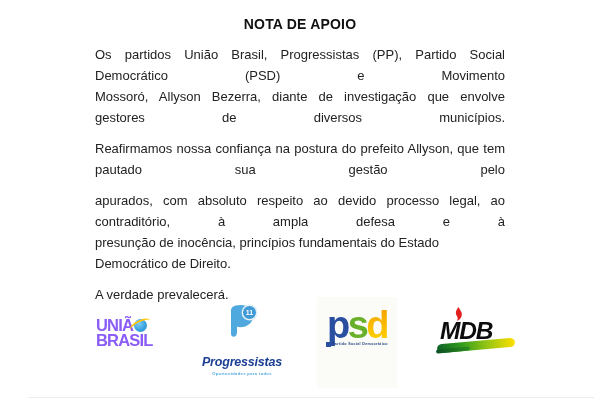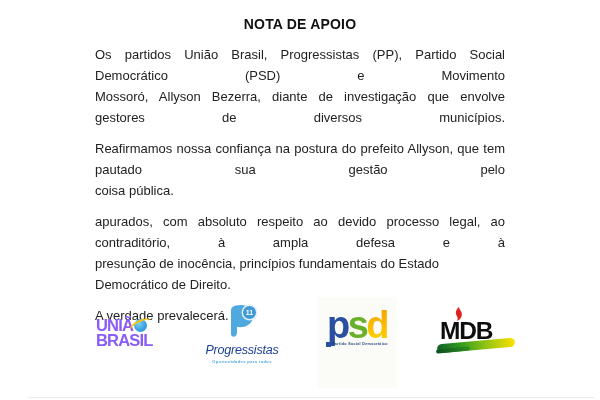--- a/index.html
+++ b/index.html
@@ -83,24 +83,24 @@
     border-radius: 50%;
     background: #3f9ad6;
     border: 1.3px solid #ffffff;
     box-shadow: 0 0 0 0.5px #cfe7f6;
     color: #ffffff;
     font-size: 7px;
     font-weight: bold;
     display: flex; align-items: center; justify-content: center;
   }
   .prog-wordmark {
-    margin-top: 4px;
+    margin-top: 16px;
     color: #1c3f94;
     font-size: 12.5px;
-    font-weight: normal;
+    font-weight: bold;
     font-style: italic;
     letter-spacing: -0.2px;
     white-space: nowrap;
   }
   .prog-tagline {
     margin-top: 2px;
     color: #4fa8de;
     font-size: 4px;
     font-weight: bold;
     letter-spacing: 0.4px;
@@ -149,20 +149,21 @@
     left: 436px; top: 306px;
     width: 82px; height: 52px;
   }
   .mdb-flame { position: absolute; left: 17px; top: 1px; }
   .mdb-wordmark {
     position: absolute;
     left: 4px; top: 13px;
     color: #0d0d0d;
     font-size: 24.5px;
     font-weight: bold;
+    font-style: italic;
     letter-spacing: -1.2px;
     line-height: 24px;
   }
   .mdb-swoosh {
     position: absolute;
     left: 1px; top: 35px;
     width: 78px; height: 8.5px;
     border-radius: 5px / 4.5px;
     background: linear-gradient(90deg, #0e6128 0%, #2f9a1d 30%, #8fc313 62%, #ffe000 100%);
     transform: rotate(-5deg);
@@ -190,21 +191,20 @@
 
   <div class="title">NOTA DE APOIO</div>
 
   <div class="body-text">
     <div class="para">
       <div class="line fill">Os partidos União Brasil,  Progressistas (PP), Partido Social Democrático (PSD) e Movimento</div>
       <div class="line fill">Mossoró, Allyson Bezerra, diante de investigação que envolve gestores de diversos municípios.</div>
     </div>
     <div class="para">
       <div class="line fill">Reafirmamos nossa confiança na postura do prefeito Allyson, que tem pautado sua gestão pelo</div>
-      <div class="line">coisa pública.</div>
     </div>
     <div class="para">
       <div class="line fill">apurados, com absoluto respeito ao devido processo legal, ao contraditório, à ampla defesa e à</div>
       <div class="line">presunção de inocência, princípios fundamentais do Estado Democrático de Direito.</div>
     </div>
     <div class="closing">A verdade prevalecerá.</div>
   </div>
 
   <div class="logo uniao">
     <div class="ub-line1"><span>UNIÃ</span><span class="ub-globe"><span class="ub-swoosh"></span></span></div>

